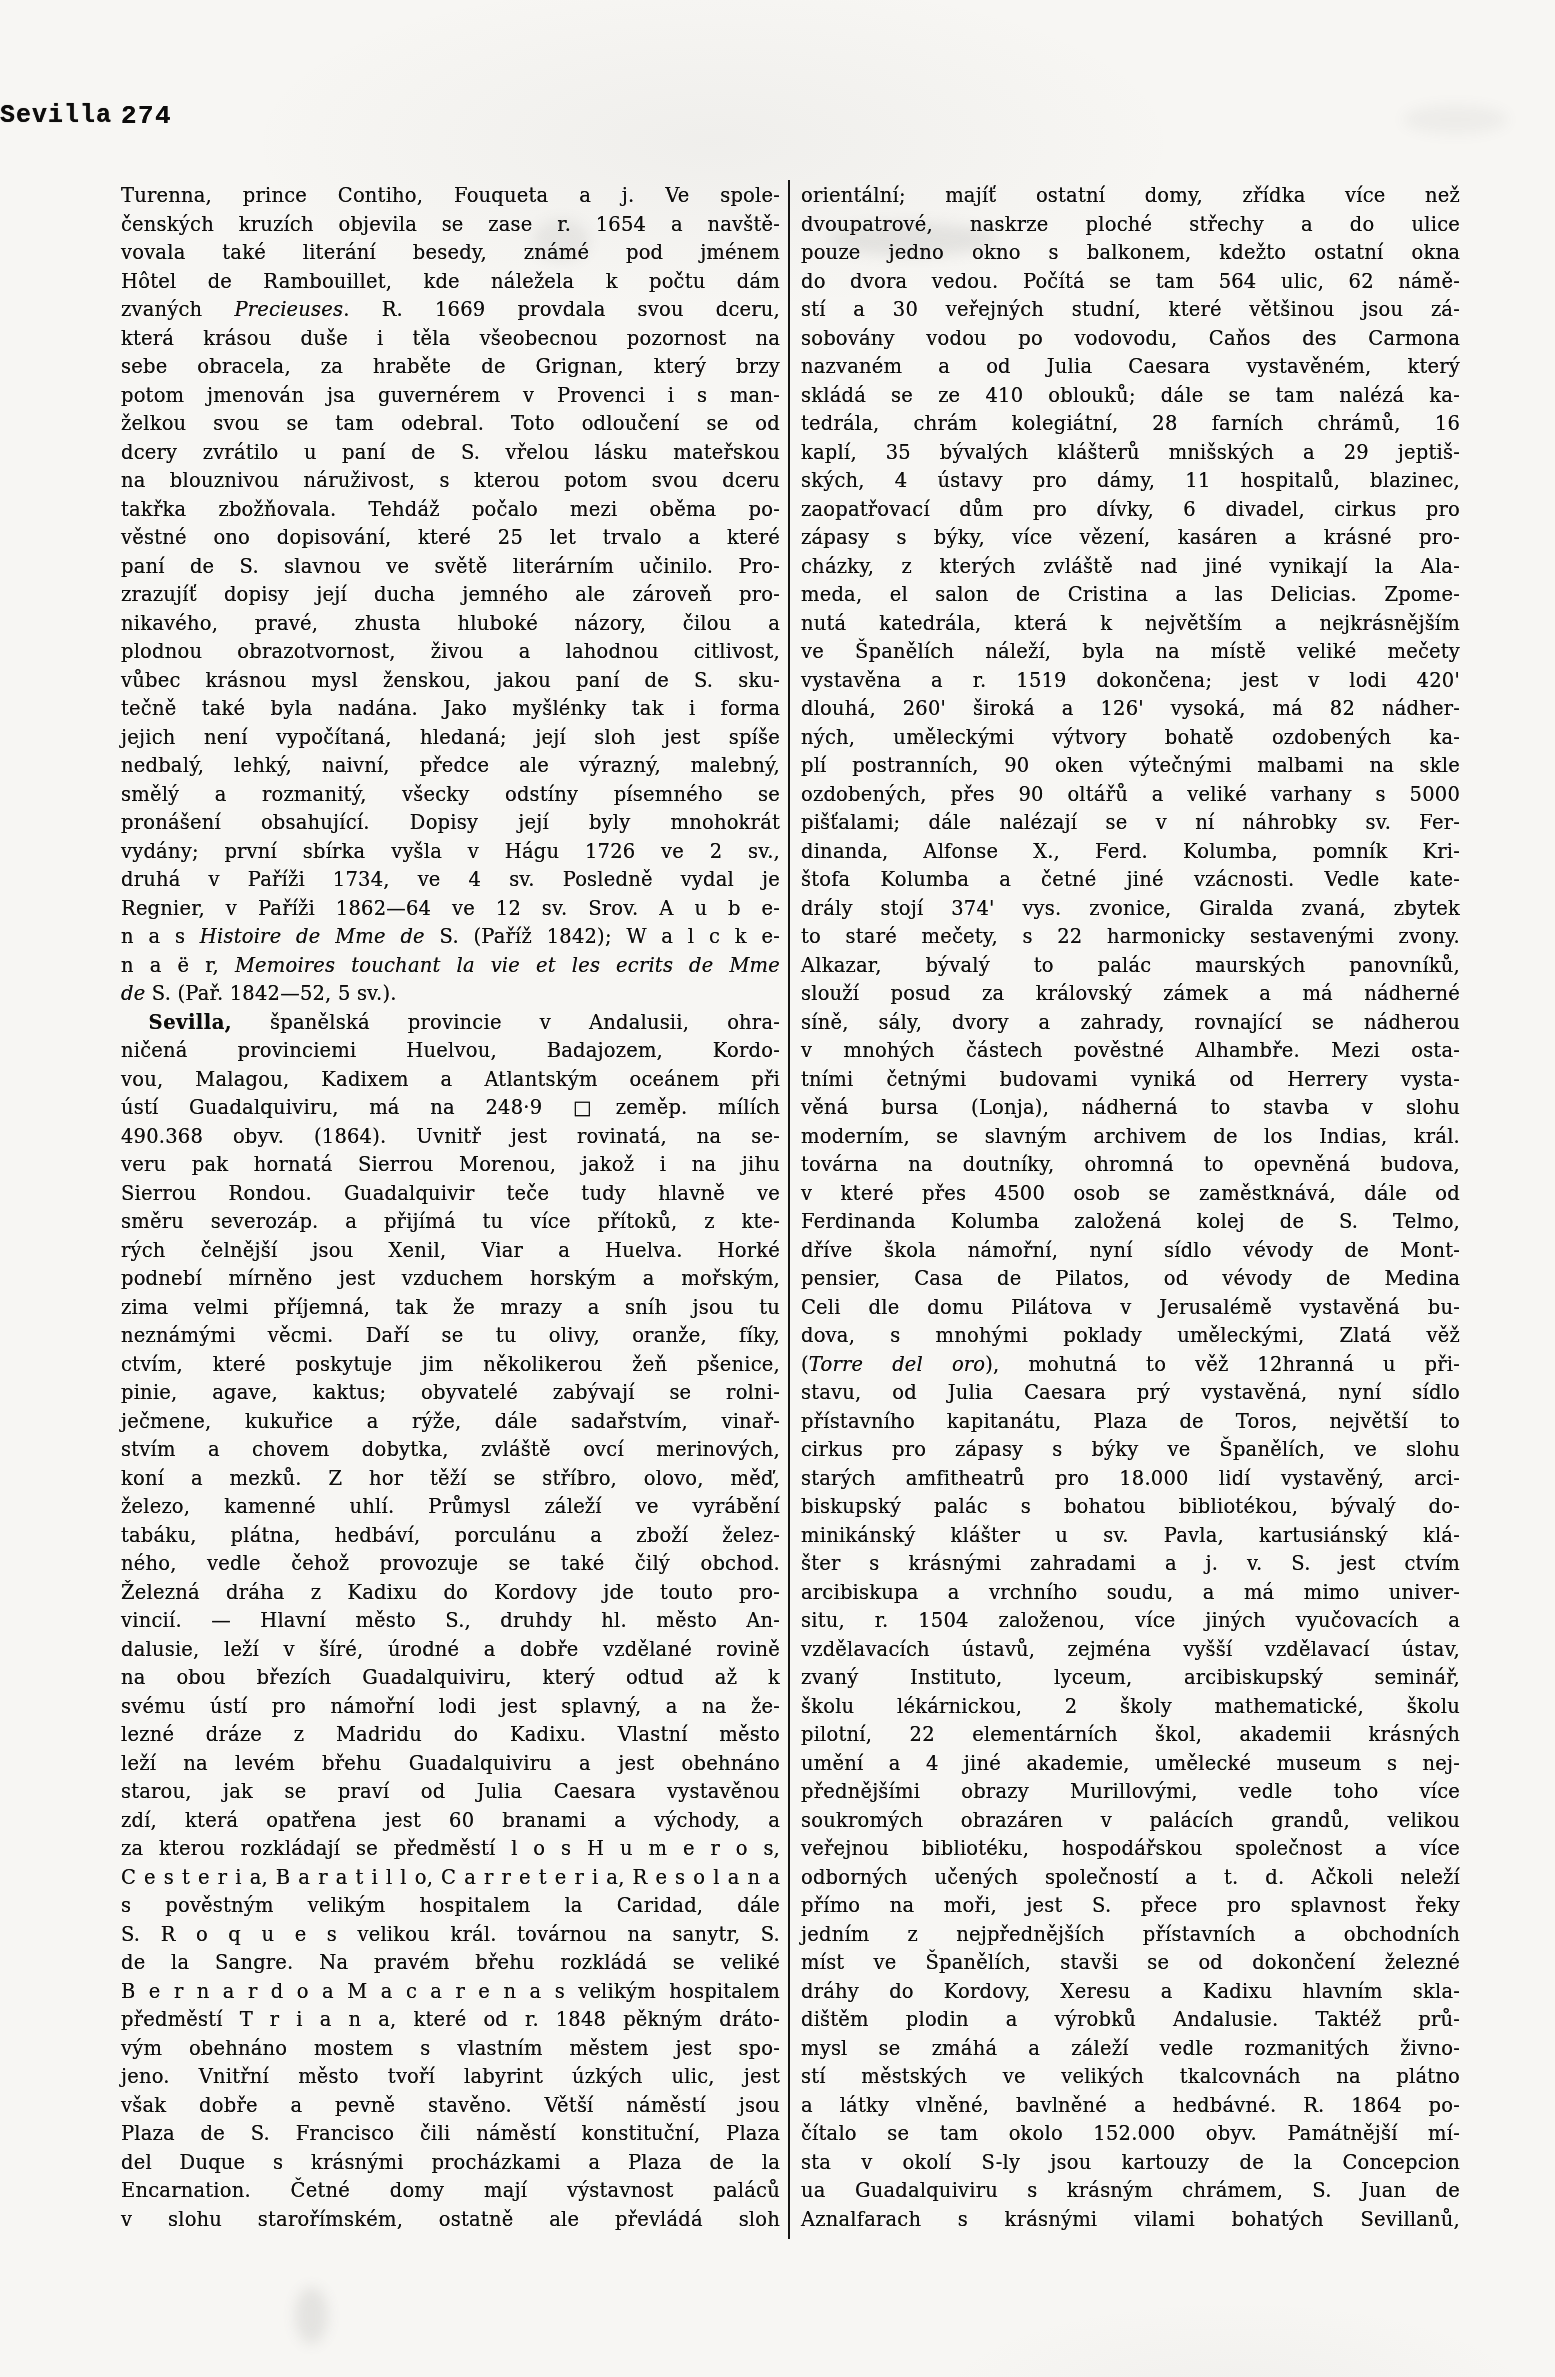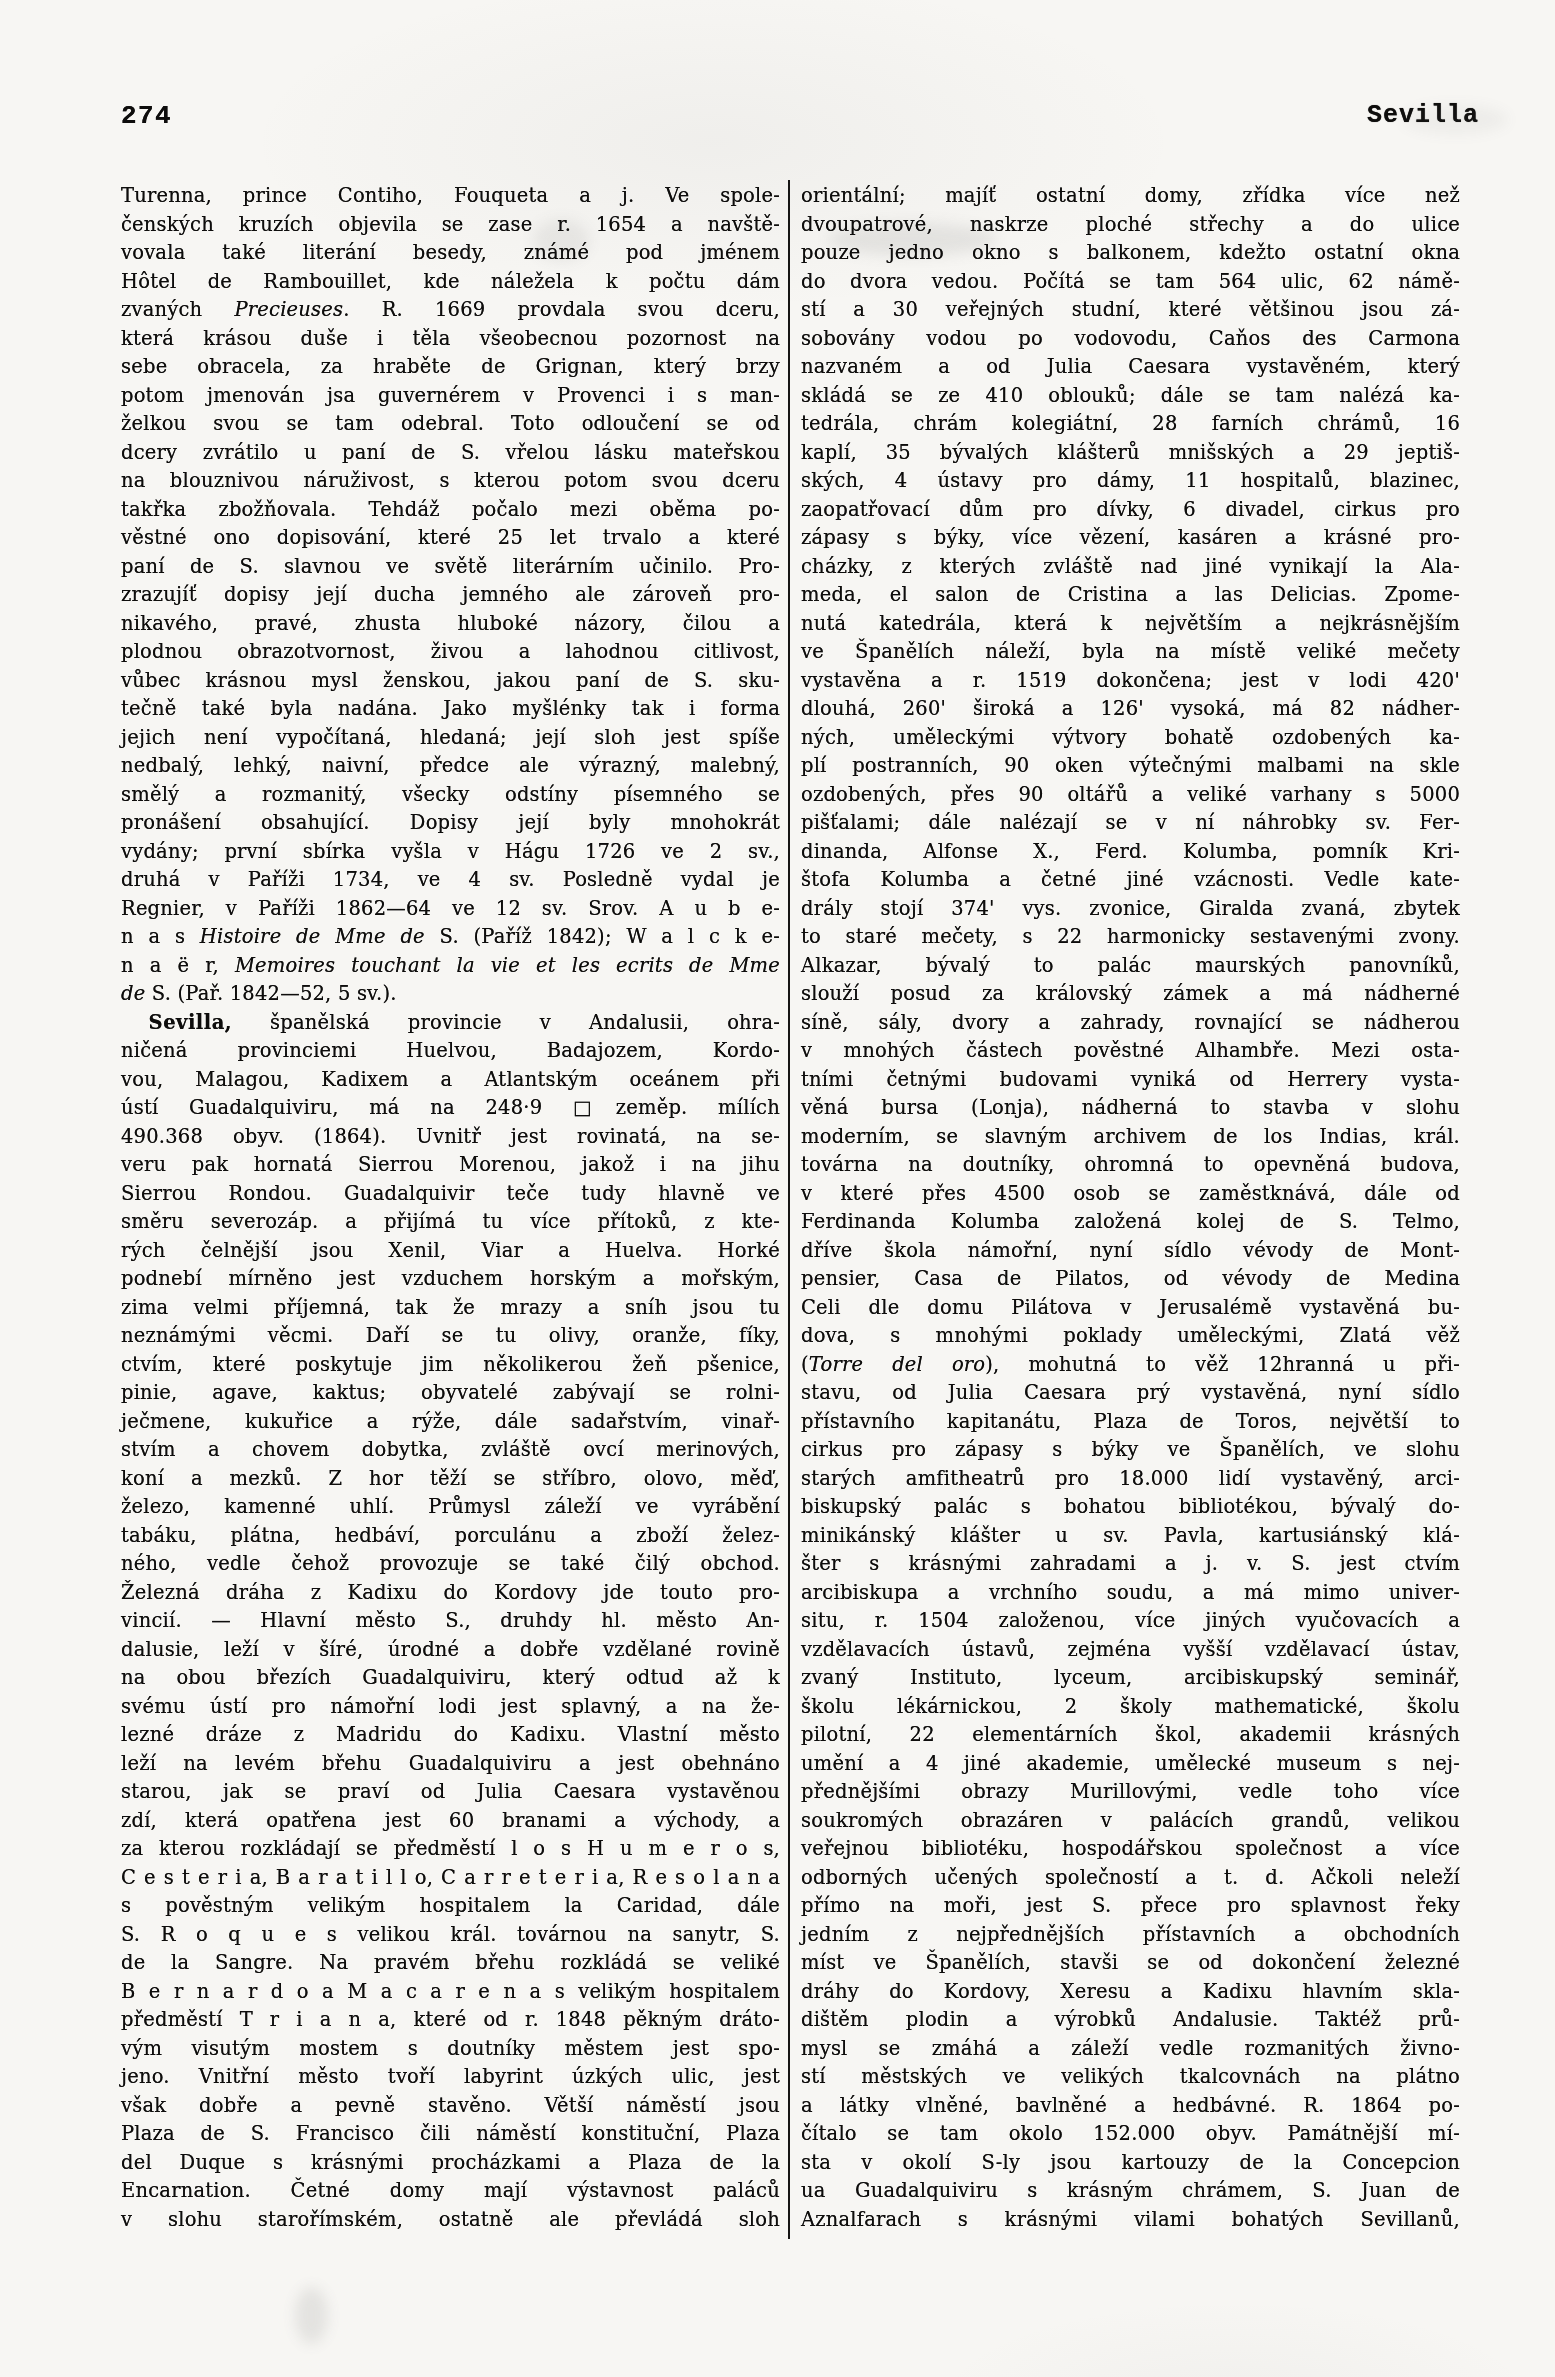--- a/index.html
+++ b/index.html
@@ -19,24 +19,23 @@
       #f7f6f3;
   }
   .running-head { position: absolute; top: 101px; left: 0; width: 1556px; height: 38px; font-family: Liberation Mono, monospace; }
   .page-number {
     position: absolute; left: 121px; top: 0;
     font-size: 26px; font-weight: bold; letter-spacing: 1.4px;
     text-shadow: 0 0 0.5px rgba(0,0,0,0.8);
   }
   .page-title {
     position: absolute; left: 0; top: 0; width: 1455px;
-    text-align: right;
+    text-align: left;
     font-size: 25px; font-weight: bold; letter-spacing: 1px;
     text-shadow: 0 0 0.7px rgba(0,0,0,0.85);
-    padding-left: 24px;
   }
   .column-divider {
     position: absolute;
     left: 788px; top: 180px;
     width: 1.9px; height: 2059px;
     background: #161514;
   }
   .column {
     position: absolute; top: 182px; width: 659px;
   }
@@ -142,21 +141,21 @@
       <div class="line">leží na levém břehu Guadalquiviru a jest obehnáno</div>
       <div class="line">starou, jak se praví od Julia Caesara vystavěnou</div>
       <div class="line">zdí, která opatřena jest 60 branami a východy, a</div>
       <div class="line">za kterou rozkládají se předměstí l o s  H u m e r o s,</div>
       <div class="line">C e s t e r i a,  B a r a t i l l o,  C a r r e t e r i a,  R e s o l a n a</div>
       <div class="line">s pověstným velikým hospitalem la Caridad, dále</div>
       <div class="line">S.  R o q u e  s velikou král. továrnou na sanytr, S.</div>
       <div class="line">de la Sangre. Na pravém břehu rozkládá se veliké</div>
       <div class="line">B e r n a r d o  a  M a c a r e n a  s velikým hospitalem</div>
       <div class="line">předměstí T r i a n a, které od r. 1848 pěkným dráto-</div>
-      <div class="line">vým visutým mostem s doutníky městem jest spo-</div>
+      <div class="line">vým obehnáno mostem s vlastním městem jest spo-</div>
       <div class="line">jeno. Vnitřní město tvoří labyrint úzkých ulic, jest</div>
       <div class="line">však dobře a pevně stavěno. Větší náměstí jsou</div>
       <div class="line">Plaza de S. Francisco čili náměstí konstituční, Plaza</div>
       <div class="line">del Duque s krásnými procházkami a Plaza de la</div>
       <div class="line">Encarnation. Četné domy mají výstavnost paláců</div>
       <div class="line">v slohu starořímském, ostatně ale převládá sloh</div>
     </div>
   <div class="column" id="col-right">
       <div class="line">orientální; majíť ostatní domy, zřídka více než</div>
       <div class="line">dvoupatrové, naskrze ploché střechy a do ulice</div>

